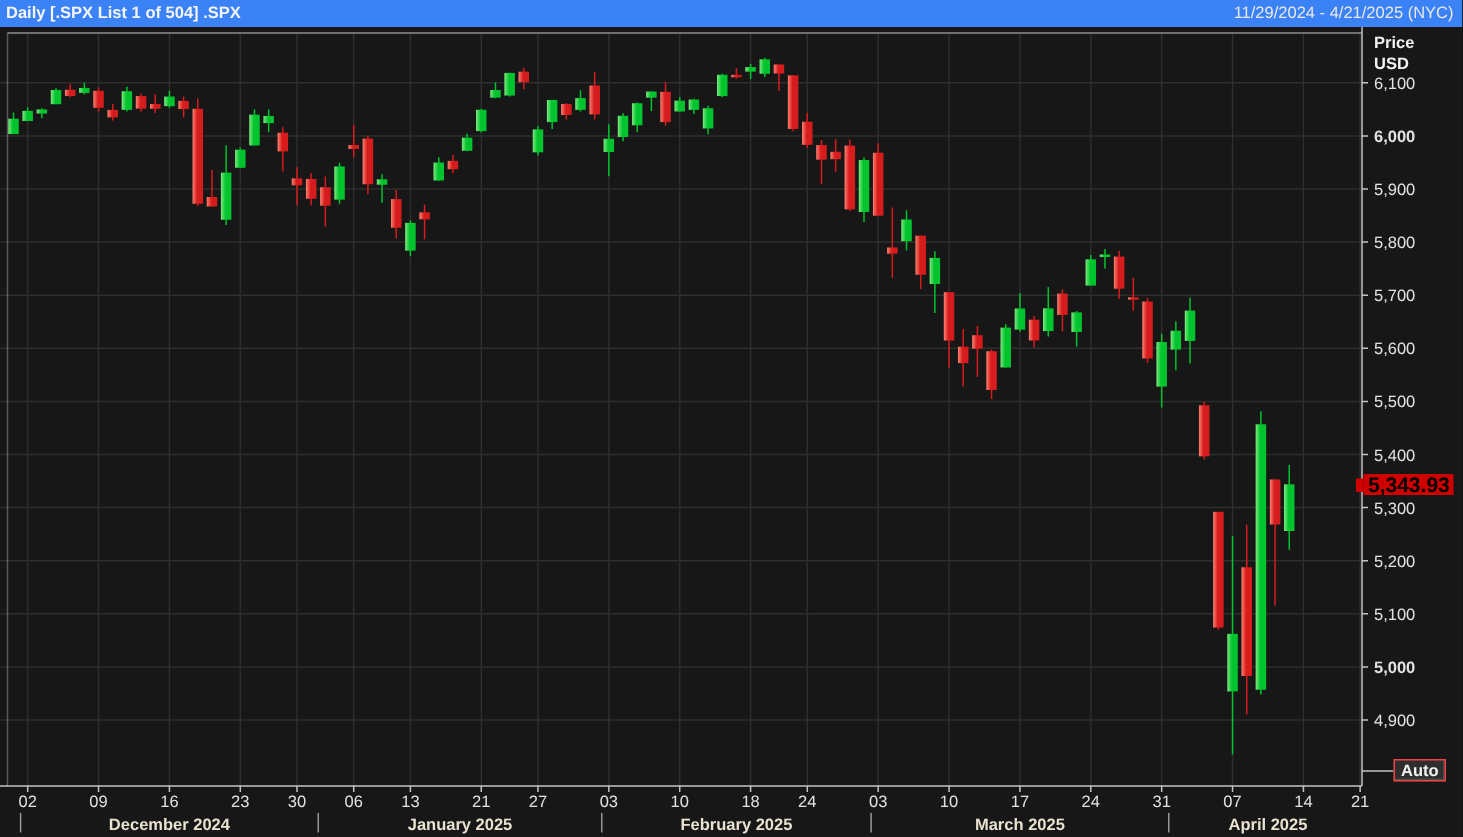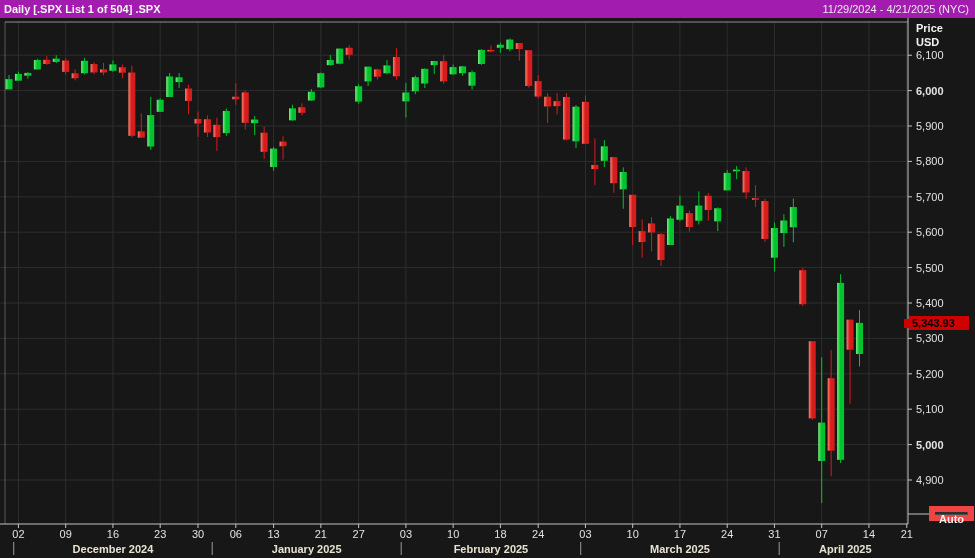--- a/index.html
+++ b/index.html
@@ -1,29 +1,29 @@
 <!DOCTYPE html>
 <html><head>
 <meta charset="utf-8">
 <style>
   html,body{margin:0;padding:0;background:#161716;}
   .stage{position:relative;width:975px;height:558px;background:#161716;overflow:hidden;
          font-family:"Liberation Sans",sans-serif;}
-  .titlebar{position:absolute;top:0;left:0;width:975px;height:18px;background:#a21caf;
+  .titlebar{position:absolute;top:0;left:0;width:975px;height:18px;background:#3b82f6;
             display:flex;justify-content:space-between;align-items:center;box-sizing:border-box;
             padding:0 6px 0 4px;}
   .titlebar .tl{color:#f5f5f5;font-size:11px;font-weight:bold;white-space:nowrap;}
   .titlebar .tr{color:#e9e9e9;font-size:11px;font-weight:normal;white-space:nowrap;}
   #chartsvg{position:absolute;top:18px;left:0;}
   .price-tag{position:absolute;left:909px;top:316px;width:60px;height:14px;background:#cf0000;
-             color:#000;font-size:11px;font-weight:bold;line-height:14px;padding-left:3px;
+             color:#000;font-size:14px;font-weight:bold;line-height:14px;padding-left:3px;
              box-sizing:border-box;}
   .price-pointer{position:absolute;left:904px;top:319px;width:5px;height:9px;background:#cf0000;}
   .auto-btn{position:absolute;left:929px;top:506px;height:15px;padding:0 4px;background:#2e2e2e;
-            border:6px solid #ef4444;box-shadow:inset -1px -1px 0 #4a4a4a;color:#f2f2f2;
+            border:1px solid #ef4444;box-shadow:inset -1px -1px 0 #4a4a4a;color:#f2f2f2;
             font-size:11px;font-weight:bold;line-height:14px;box-sizing:border-box;}
 </style>
 </head>
 <body>
 
 <div class="stage">
   <div class="titlebar">
     <span class="tl">Daily [.SPX List 1 of 504] .SPX</span>
     <span class="tr">11/29/2024 - 4/21/2025 (NYC)</span>
   </div>

